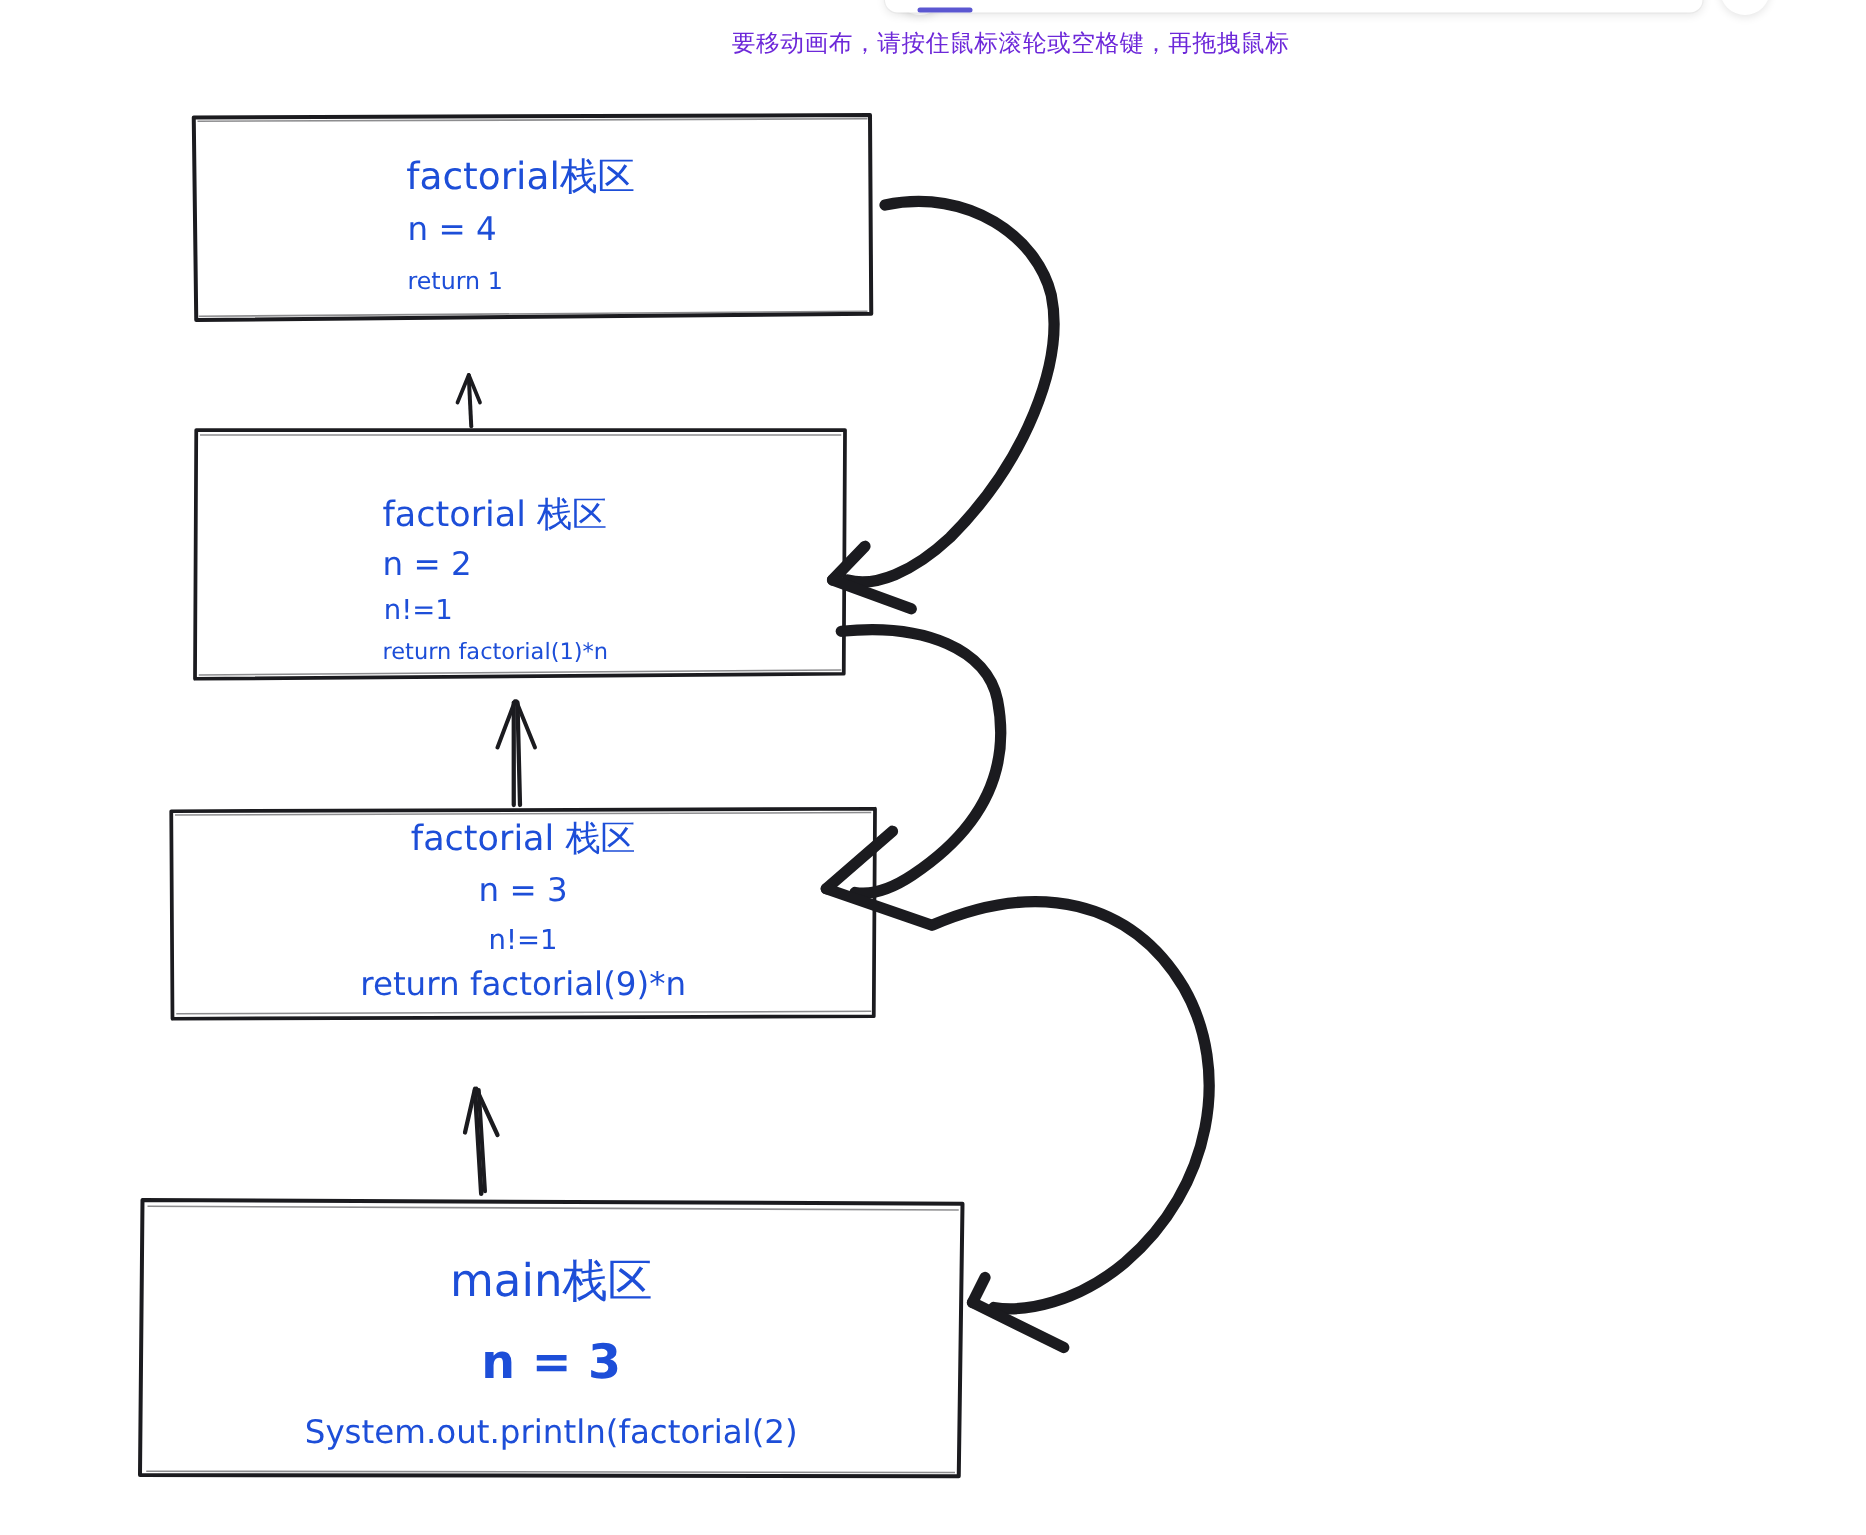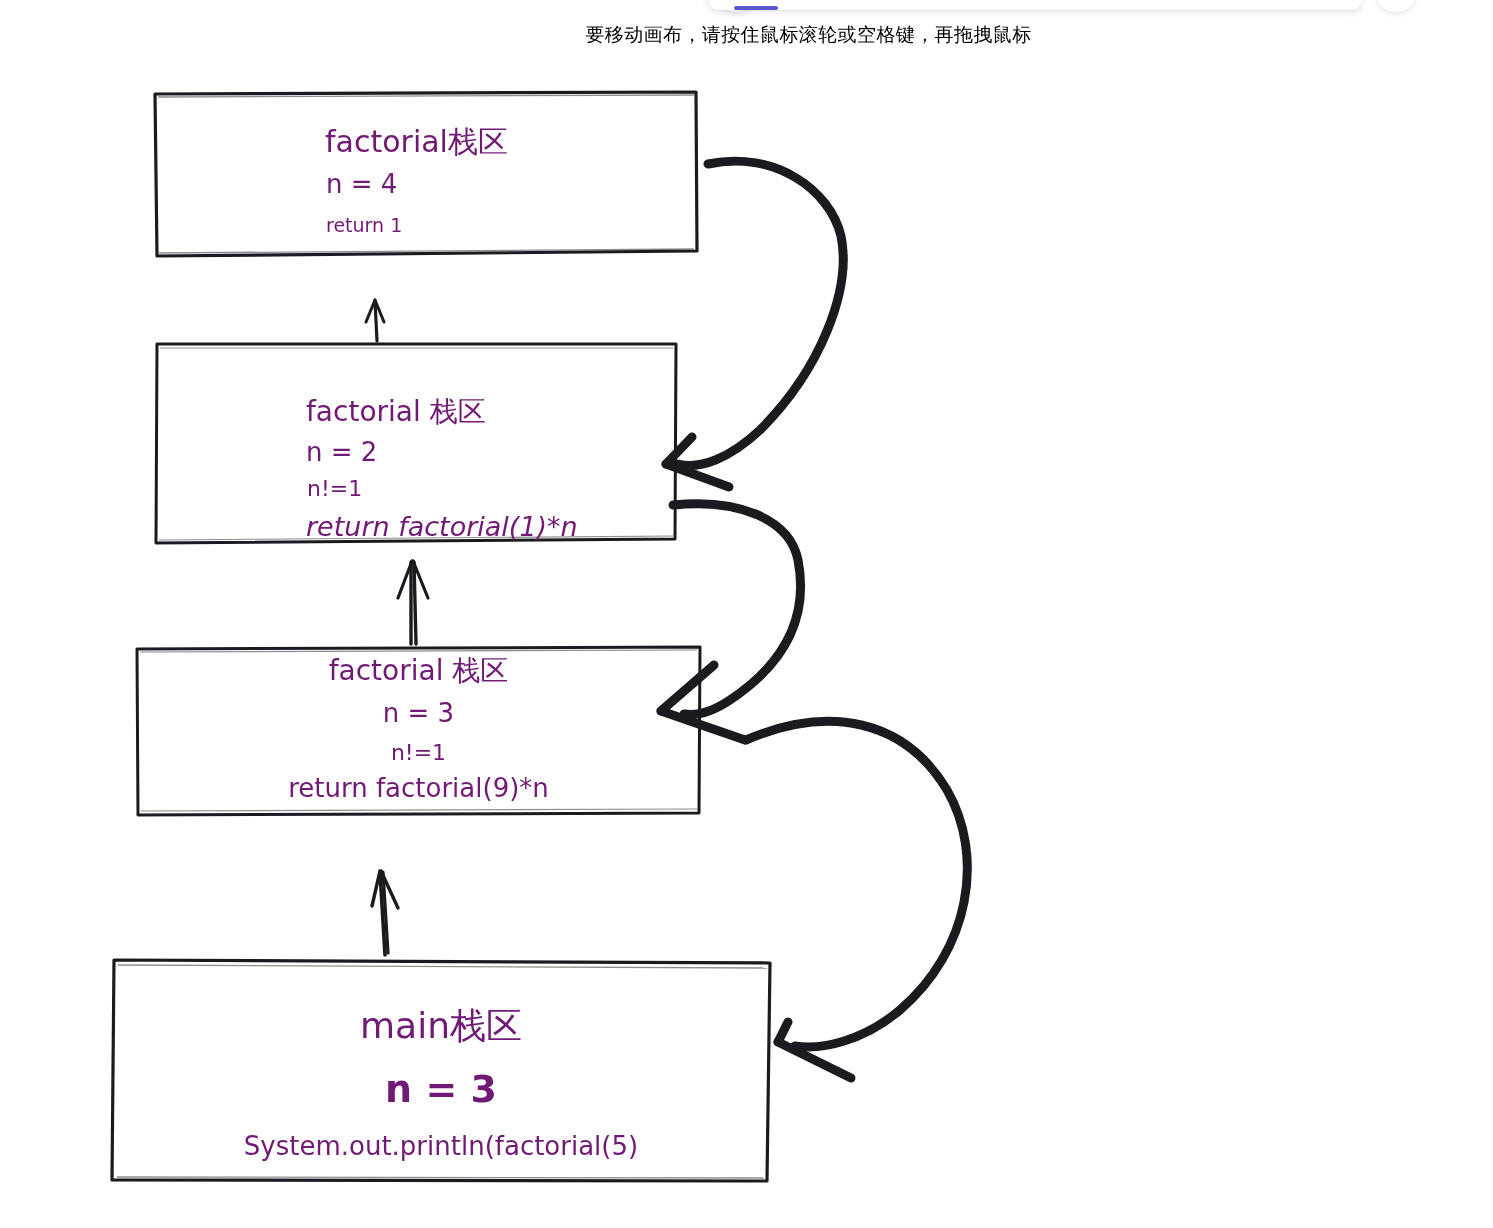--- a/index.html
+++ b/index.html
@@ -54,35 +54,35 @@
   .round-btn.left  { left: 716px; }
   .round-btn.right { left: 1376px; }
 
   
   .hint {
     position: absolute;
     left: 0;
     top: 22px;
     width: 1493px;
     text-align: center;
-    color: #000000;
+    color: #6d28d9;
     font-size: 19px;
     letter-spacing: 0.4px;
     user-select: none;
   }
   .hint-inner { position: relative; left: 62px; }
 
   
   .frame { position: absolute; }
   .frame svg { position: absolute; left: 0; top: 0; overflow: visible; }
 
   .box-text {
     position: absolute;
     font-family: "DejaVu Sans", sans-serif;
-    color: #701a75;
+    color: #1d4ed8;
     white-space: nowrap;
     line-height: 1.0;
     user-select: none;
   }
 
   .arrow-layer {
     position: absolute;
     left: 0; top: 0;
     width: 1493px; height: 1228px;
     pointer-events: none;
@@ -117,21 +117,21 @@
 
   <div class="frame" style="left:154px; top:342px; width:524px; height:203px;">
     <svg width="524" height="203" viewBox="0 0 524 203">
       <path d="M3,2 L522,2 L521,197 L2,201 Z" fill="#ffffff" stroke="#1b1b1f" stroke-width="3" stroke-linejoin="round" stroke-linecap="round"></path>
       <path d="M6,6 L519,6" fill="none" stroke="#1b1b1f" stroke-width="1.2" opacity="0.5"></path>
       <path d="M5,198 L519,194" fill="none" stroke="#1b1b1f" stroke-width="1.2" opacity="0.5"></path>
     </svg>
     <div class="box-text" style="left:152px; top:56px; font-size:28px;">factorial 栈区</div>
     <div class="box-text" style="left:152px; top:97px; font-size:26px;">n = 2</div>
     <div class="box-text" style="left:153px; top:136px; font-size:22px;">n!=1</div>
-    <div class="box-text" style="left:152px; top:171px; font-size:27px;font-style:italic;">return factorial(1)*n</div>
+    <div class="box-text" style="left:152px; top:171px; font-size:18px;">return factorial(1)*n</div>
   </div>
 
   <div class="frame" style="left:135px; top:645px; width:567px; height:172px;">
     <svg width="567" height="172" viewBox="0 0 567 172">
       <path d="M2,4 L565,2 L564,168 L3,170 Z" fill="#ffffff" stroke="#1b1b1f" stroke-width="3" stroke-linejoin="round" stroke-linecap="round"></path>
       <path d="M5,7 L562,5" fill="none" stroke="#1b1b1f" stroke-width="1.2" opacity="0.5"></path>
       <path d="M6,166 L562,164" fill="none" stroke="#1b1b1f" stroke-width="1.2" opacity="0.5"></path>
     </svg>
     <div class="box-text" style="left:0; width:567px; text-align:center; top:12px; font-size:28px;">factorial 栈区</div>
     <div class="box-text" style="left:0; width:567px; text-align:center; top:55px; font-size:26px;">n = 3</div>
@@ -140,21 +140,21 @@
   </div>
 
   <div class="frame" style="left:110px; top:958px; width:662px; height:226px;">
     <svg width="662" height="226" viewBox="0 0 662 226">
       <path d="M4,2 L660,5 L657,223 L2,222 Z" fill="#ffffff" stroke="#1b1b1f" stroke-width="3.2" stroke-linejoin="round" stroke-linecap="round"></path>
       <path d="M8,7 L657,10" fill="none" stroke="#1b1b1f" stroke-width="1.3" opacity="0.5"></path>
       <path d="M7,219 L654,220" fill="none" stroke="#1b1b1f" stroke-width="1.3" opacity="0.5"></path>
     </svg>
     <div class="box-text" style="left:0; width:662px; text-align:center; top:50px; font-size:36px; font-weight:400;">main栈区</div>
     <div class="box-text" style="left:0; width:662px; text-align:center; top:112px; font-size:38px; font-weight:700;">n = 3</div>
-    <div class="box-text" style="left:0; width:662px; text-align:center; top:175px; font-size:26px;">System.out.println(factorial(5)</div>
+    <div class="box-text" style="left:0; width:662px; text-align:center; top:175px; font-size:26px;">System.out.println(factorial(2)</div>
   </div>
 
   <svg class="arrow-layer" viewBox="0 0 1493 1228">
 
     <g>
       <path d="M377,341 L375,301" fill="none" stroke="#1b1b1f" stroke-width="3.2" stroke-linecap="round"></path>
       <path d="M375,300 L366,322" fill="none" stroke="#1b1b1f" stroke-width="3" stroke-linecap="round"></path>
       <path d="M375,300 L384,322" fill="none" stroke="#1b1b1f" stroke-width="3" stroke-linecap="round"></path>
     </g>
 

